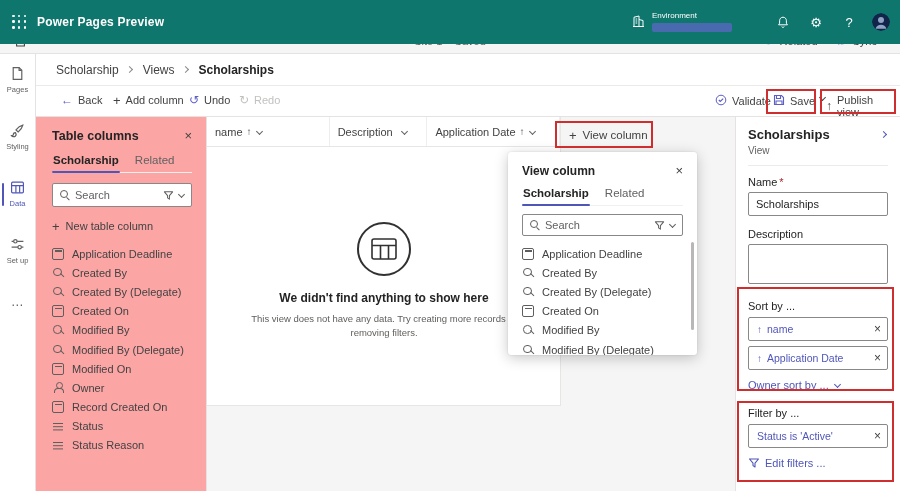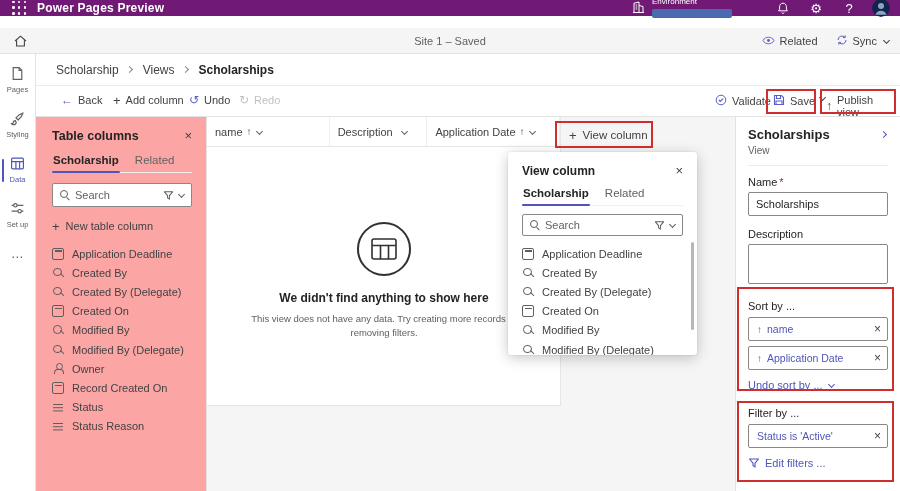--- a/index.html
+++ b/index.html
@@ -1,41 +1,41 @@
 <!DOCTYPE html>
 <html><head>
 <meta charset="utf-8">
 <style>
   *{margin:0;padding:0;box-sizing:border-box;}
   html,body{width:900px;height:491px;overflow:hidden;}
   body{font-family:"Liberation Sans","DejaVu Sans",sans-serif;font-size:11px;color:#424242;background:#fff;}
   .app{position:relative;width:900px;height:491px;overflow:hidden;background:#fff;}
 
   
-  .topbar{position:absolute;left:0;top:0;width:900px;height:16px;background:#701a75;display:flex;align-items:center;color:#fff;padding:0 10px;z-index:10;}
+  .topbar{position:absolute;left:0;top:0;width:900px;height:44px;background:#0f766e;display:flex;align-items:center;color:#fff;padding:0 10px;z-index:10;}
   .waffle{width:15px;height:15px;display:grid;grid-template-columns:repeat(3,1fr);gap:2.5px;margin:0 10px 0 2px;cursor:pointer;}
   .waffle i{width:2.5px;height:2.5px;background:#fff;border-radius:50%;}
   .app-title{font-size:12px;font-weight:bold;letter-spacing:.2px;}
   .top-right{margin-left:auto;display:flex;align-items:center;gap:13px;}
   .env{display:flex;align-items:center;gap:7px;margin-right:28px;cursor:pointer;}
   .env-txt{display:flex;flex-direction:column;gap:3px;}
   .env-label{font-size:8px;line-height:8px;}
   .env-blob{width:80px;height:9px;background:#4a6ab0;border-radius:2px;}
   .tb-icon{width:20px;height:20px;display:flex;align-items:center;justify-content:center;cursor:pointer;font-size:13px;line-height:13px;}
   .avatar{width:18px;height:18px;border-radius:50%;overflow:hidden;cursor:pointer;}
 
   
   .sitebar{position:absolute;left:0;top:28px;width:900px;height:26px;background:#f5f5f5;border-bottom:1px solid #e4e3e2;z-index:9;}
   .home-btn{position:absolute;left:14px;top:7px;cursor:pointer;}
   .site-status{position:absolute;left:0;right:0;top:7px;text-align:center;color:#616161;font-size:11px;}
   .site-actions{position:absolute;right:10px;top:0;height:26px;display:flex;align-items:center;gap:18px;}
   .site-action{display:flex;align-items:center;gap:5px;cursor:pointer;color:#424242;}
 
   
-  .rail{position:absolute;left:0;top:54px;width:36px;bottom:0;background:#fff;border-right:1px solid #e4e3e2;display:flex;flex-direction:column;align-items:center;padding-top:8px;gap:8px;}
+  .rail{position:absolute;left:0;top:54px;width:36px;bottom:0;background:#fff;border-right:1px solid #e4e3e2;display:flex;flex-direction:column;align-items:center;padding-top:8px;gap:20px;}
   .rail-item{width:36px;padding:4px 0 5px;display:flex;flex-direction:column;align-items:center;gap:2px;color:#616161;cursor:pointer;position:relative;}
   .rail-item .rlabel{font-size:7.5px;}
   .rail-item.selected{color:#4f56b8;}
   .rail-item.selected::before{content:"";position:absolute;left:2px;top:7px;bottom:7px;width:2px;background:#4f56b8;border-radius:1px;}
   .rail-more{color:#616161;font-size:12px;letter-spacing:1px;margin-top:8px;cursor:pointer;}
 
   
   .crumbrow{position:absolute;left:36px;top:54px;right:0;height:32px;background:#fff;border-bottom:1px solid #eceae9;display:flex;align-items:center;padding-left:20px;gap:8px;}
   .crumb{font-size:12px;color:#424242;cursor:pointer;}
   .crumb.current{font-weight:bold;color:#242424;cursor:default;}
@@ -346,20 +346,24 @@
   <div class="col-item">
     <span class="ic ic-lookup"></span>
     <span>Modified By</span>
   </div>
 
   <div class="col-item">
     <span class="ic ic-lookup"></span>
     <span>Modified By (Delegate)</span>
   </div>
 
+  <div class="col-item">
+    <span class="ic ic-calendar"></span>
+    <span>Modified On</span>
+  </div>
 
   <div class="col-item">
     <span class="ic ic-person"></span>
     <span>Owner</span>
   </div>
 
   <div class="col-item">
     <span class="ic ic-calendar"></span>
     <span>Record Created On</span>
   </div>
@@ -491,21 +495,21 @@
     <span class="cx">×</span>
   </div>
 
   <div class="chip">
     <span class="carrow">↑</span>
     <span class="ctext">Application Date</span>
     <span class="cx">×</span>
   </div>
 </div>
     <div class="linklike">
-      <span>Undo sort by ...</span>
+      <span>Owner sort by ...</span>
       <span class="chev"></span>
     </div>
 
     <div class="section-label">Filter by ...</div>
     <div>
   <div class="chip">
     <span class="ctext">Status is 'Active'</span>
     <span class="cx">×</span>
   </div>
 </div>

